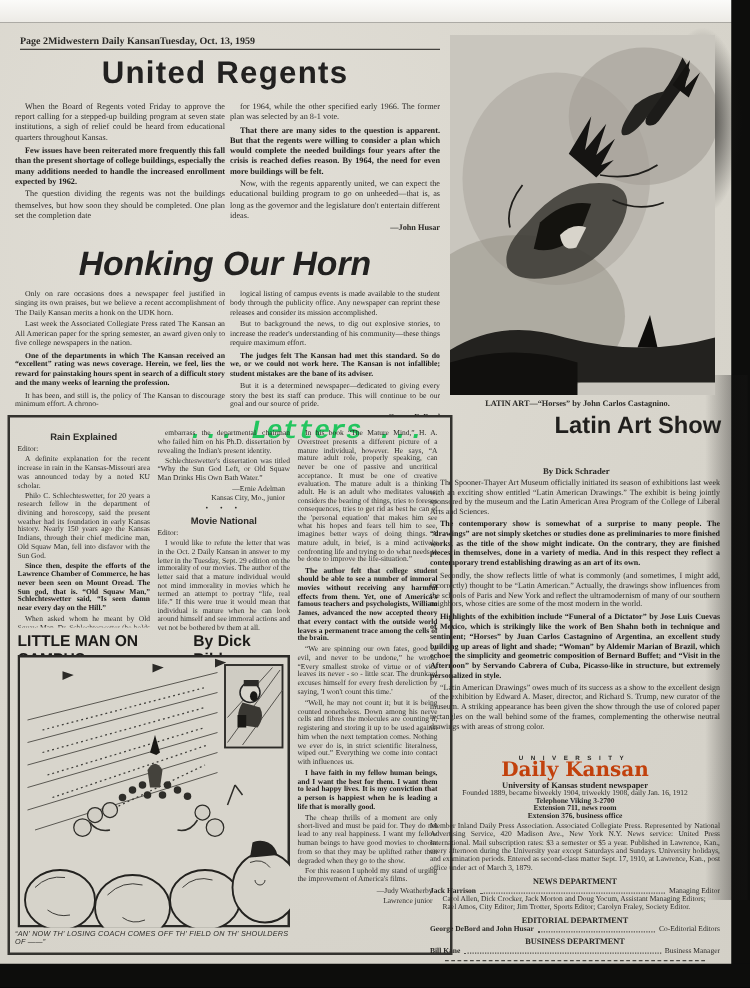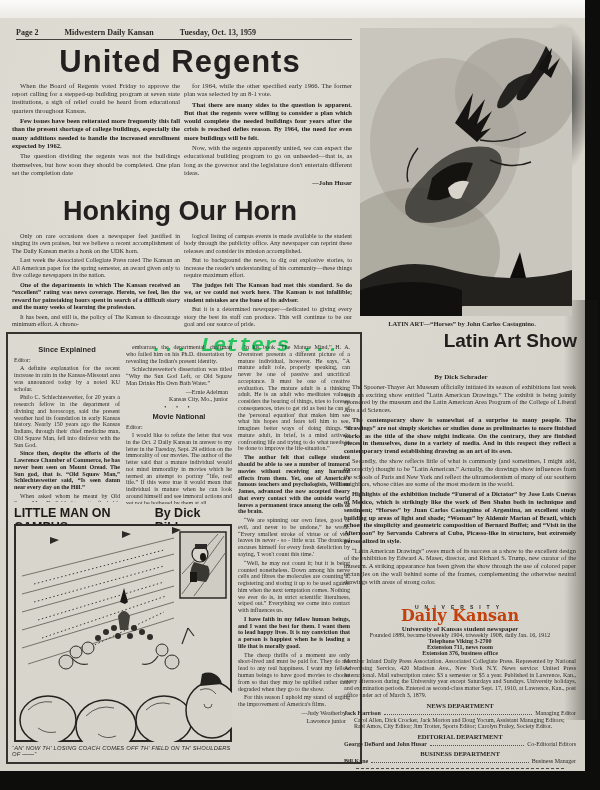--- a/index.html
+++ b/index.html
@@ -8,31 +8,31 @@
   .paper{position:absolute;left:0;top:18px;right:14px;bottom:18px;background:
     radial-gradient(ellipse at 30% 20%, #e2dfd7 0%, #dad7ce 45%, #d3d0c7 100%);}
   .topstrip{position:absolute;left:0;top:0;width:600px;height:18px;background:linear-gradient(#fbfbf9,#eceae5);}
   .rightblack{position:absolute;right:0;top:0;width:15px;height:790px;background:#0d0d0c;}
   .bottomblack{position:absolute;left:0;bottom:0;width:600px;height:19px;background:#0d0d0c;}
   .cornerblob{position:absolute;right:6px;top:22px;width:64px;height:150px;
     background:radial-gradient(closest-side, rgba(25,24,22,.9), rgba(25,24,22,0));}
   .cornerblob2{position:absolute;right:2px;top:300px;width:34px;height:420px;
     background:linear-gradient(to left, rgba(20,19,18,.55), rgba(20,19,18,0));}
 
-  .hdr{position:absolute;left:16px;top:28px;width:336px;display:flex;gap:26px;
+  .hdr{position:absolute;left:16px;top:28px;width:336px;display:flex;
        font-family:"Liberation Serif",serif;font-weight:bold;font-size:8px;
        border-bottom:1px solid #43423e;padding-bottom:2px;}
   .h-ur{position:absolute;left:0px;top:44px;width:360px;text-align:center;
-        font-family:"Liberation Sans",sans-serif;font-weight:bold;font-size:31px;letter-spacing:1px;color:#222120;}
+        font-family:"Liberation Sans",sans-serif;font-weight:bold;font-size:25px;letter-spacing:1px;color:#222120;}
   .cols2 .col{position:absolute;width:168px;overflow:hidden;font-size:6.6px;line-height:1.24;}
   .para{margin:0 0 2.5px;text-indent:8px;text-align:justify;}
   .para.b{font-weight:bold;color:#1d1c1a;}
   .sig{text-align:right;font-weight:bold;margin-top:1px;}
   .h-hoh{position:absolute;left:0;top:196px;width:360px;text-align:center;
-        font-family:"Liberation Sans",sans-serif;font-weight:bold;font-size:27px;color:#222120;}
+        font-family:"Liberation Sans",sans-serif;font-weight:bold;font-style:italic;font-size:27px;color:#222120;}
   .hoh .col{font-size:6.2px;line-height:1.18;}
 
   .artwork{position:absolute;left:360px;top:28px;width:212px;height:288px;}
   .art-cap{position:absolute;left:348px;top:320px;width:228px;text-align:center;
            font-weight:bold;font-size:6.6px;}
   .h-la{position:absolute;left:345px;top:331px;width:232px;text-align:right;
         font-family:"Liberation Sans",sans-serif;font-weight:bold;font-size:19px;line-height:1.05;color:#201f1d;}
   .la-by{position:absolute;left:345px;top:373px;width:232px;text-align:center;font-weight:bold;font-size:7px;}
   .la-body{position:absolute;left:344px;top:383px;width:232px;height:220px;overflow:hidden;
            font-size:6.4px;line-height:1.2;}
@@ -150,21 +150,21 @@
       <p class="para b">The contemporary show is somewhat of a surprise to many people. The “drawings” are not simply sketches or studies done as preliminaries to more finished works, as the title of the show might indicate. On the contrary, they are finished pieces in themselves, done in a variety of media. And in this respect they reflect a contemporary trend establishing drawing as an art of its own.</p>
       <p class="para">Secondly, the show reflects little of what is commonly (and sometimes, I might add, incorrectly) thought to be “Latin American.” Actually, the drawings show influences from the schools of Paris and New York and reflect the ultramodernism of many of our southern neighbors, whose cities are some of the most modern in the world.</p>
       <p class="para b">Highlights of the exhibition include “Funeral of a Dictator” by Jose Luis Cuevas of Mexico, which is strikingly like the work of Ben Shahn both in technique and sentiment; “Horses” by Juan Carlos Castagnino of Argentina, an excellent study building up areas of light and shade; “Woman” by Aldemir Marian of Brazil, which echoes the simplicity and geometric composition of Bernard Buffet; and “Visit in the Afternoon” by Servando Cabrera of Cuba, Picasso-like in structure, but extremely personalized in style.</p>
       <p class="para">“Latin American Drawings” owes much of its success as a show to the excellent design of the exhibition by Edward A. Maser, director, and Richard S. Trump, new curator of the museum. A striking appearance has been given the show through the use of colored paper rectangles on the wall behind some of the frames, complementing the otherwise neutral drawings with areas of strong color.</p>
     </div>
 
   <div class="lbox"></div>
   <div class="h-let">... Letters ...</div>
 
   <div class="lcol" style="left:14px;top:344px;width:106px;height:158px;">
-    <div class="ltitle">Since Explained</div>
+    <div class="ltitle">Rain Explained</div>
     <div class="ed">Editor:</div>
     <div>
         <p class="para">A definite explanation for the recent increase in rain in the Kansas-Missouri area was announced today by a noted KU scholar.</p>
         <p class="para">Philo C. Schlechteswetter, for 20 years a research fellow in the department of divining and horoscopy, said the present weather had its foundation in early Kansas history. Nearly 150 years ago the Kansas Indians, through their chief medicine man, Old Squaw Man, fell into disfavor with the Sun God.</p>
         <p class="para b">Since then, despite the efforts of the Lawrence Chamber of Commerce, he has never been seen on Mount Oread. The Sun god, that is. “Old Squaw Man,” Schlechteswetter said, “Is seen damn near every day on the Hill.”</p>
         <p class="para">When asked whom he meant by Old Squaw Man, Dr. Schlechteswetter (he holds an honorary doctorate from a small Midwestern college) stated that he would not</p>
       </div>
   </div>
 
   <div class="lcol" style="left:126px;top:344px;width:106px;height:160px;">

